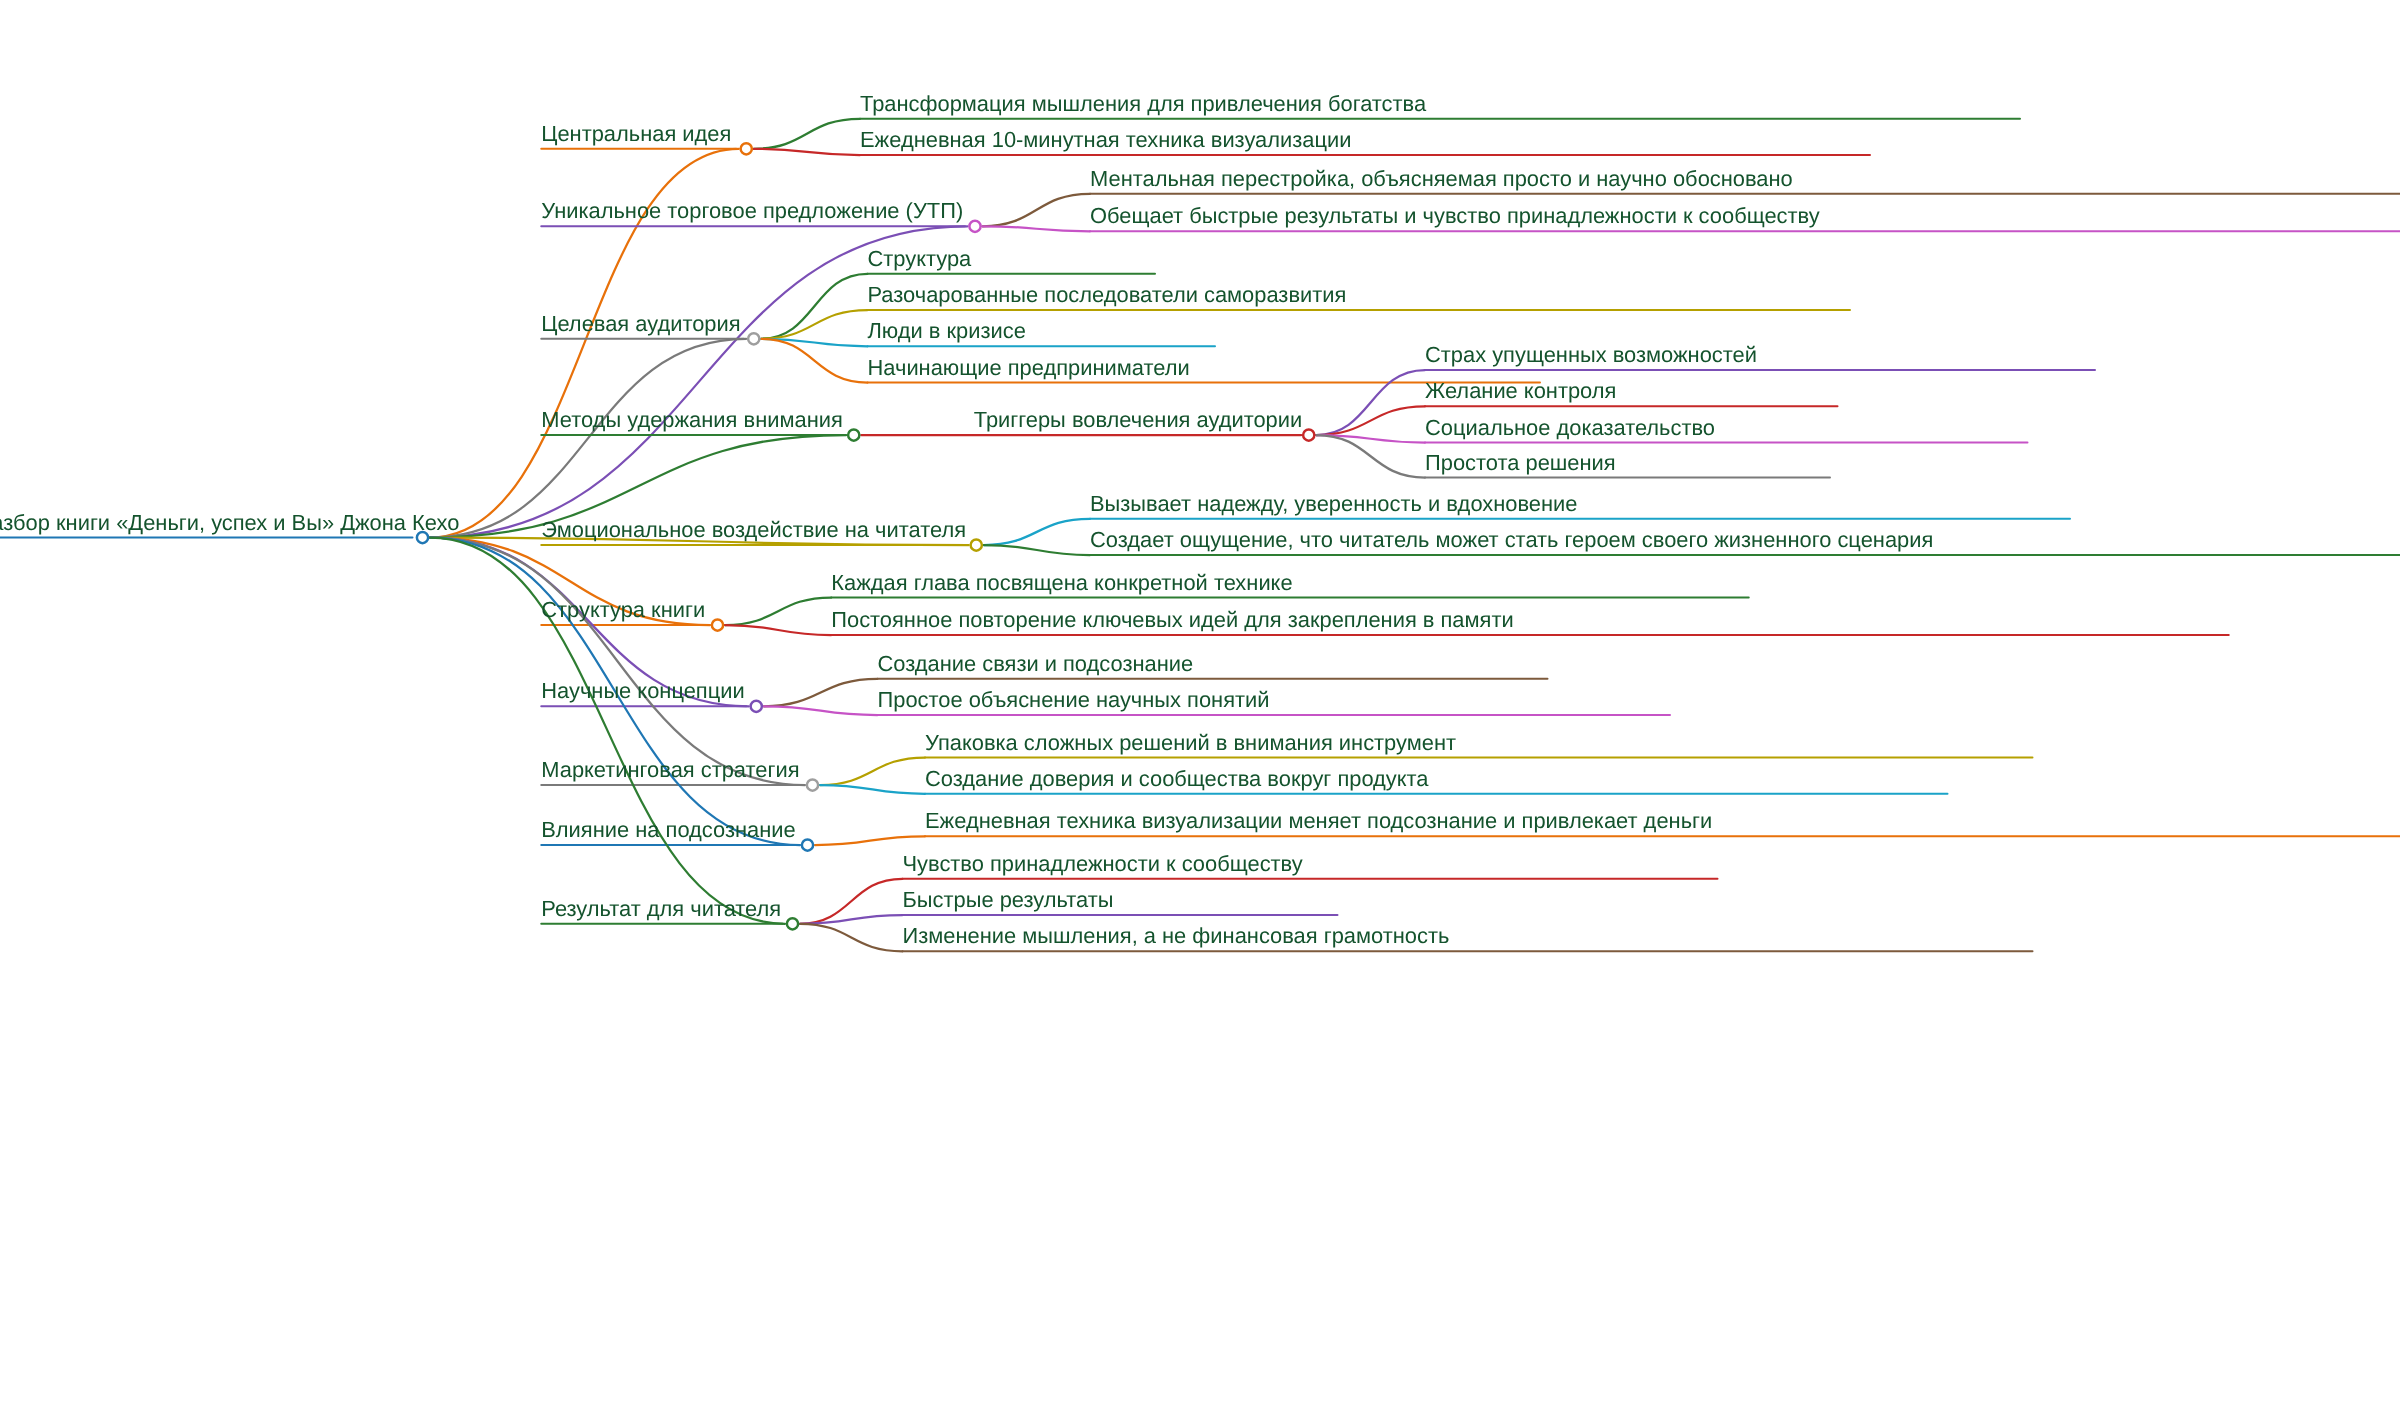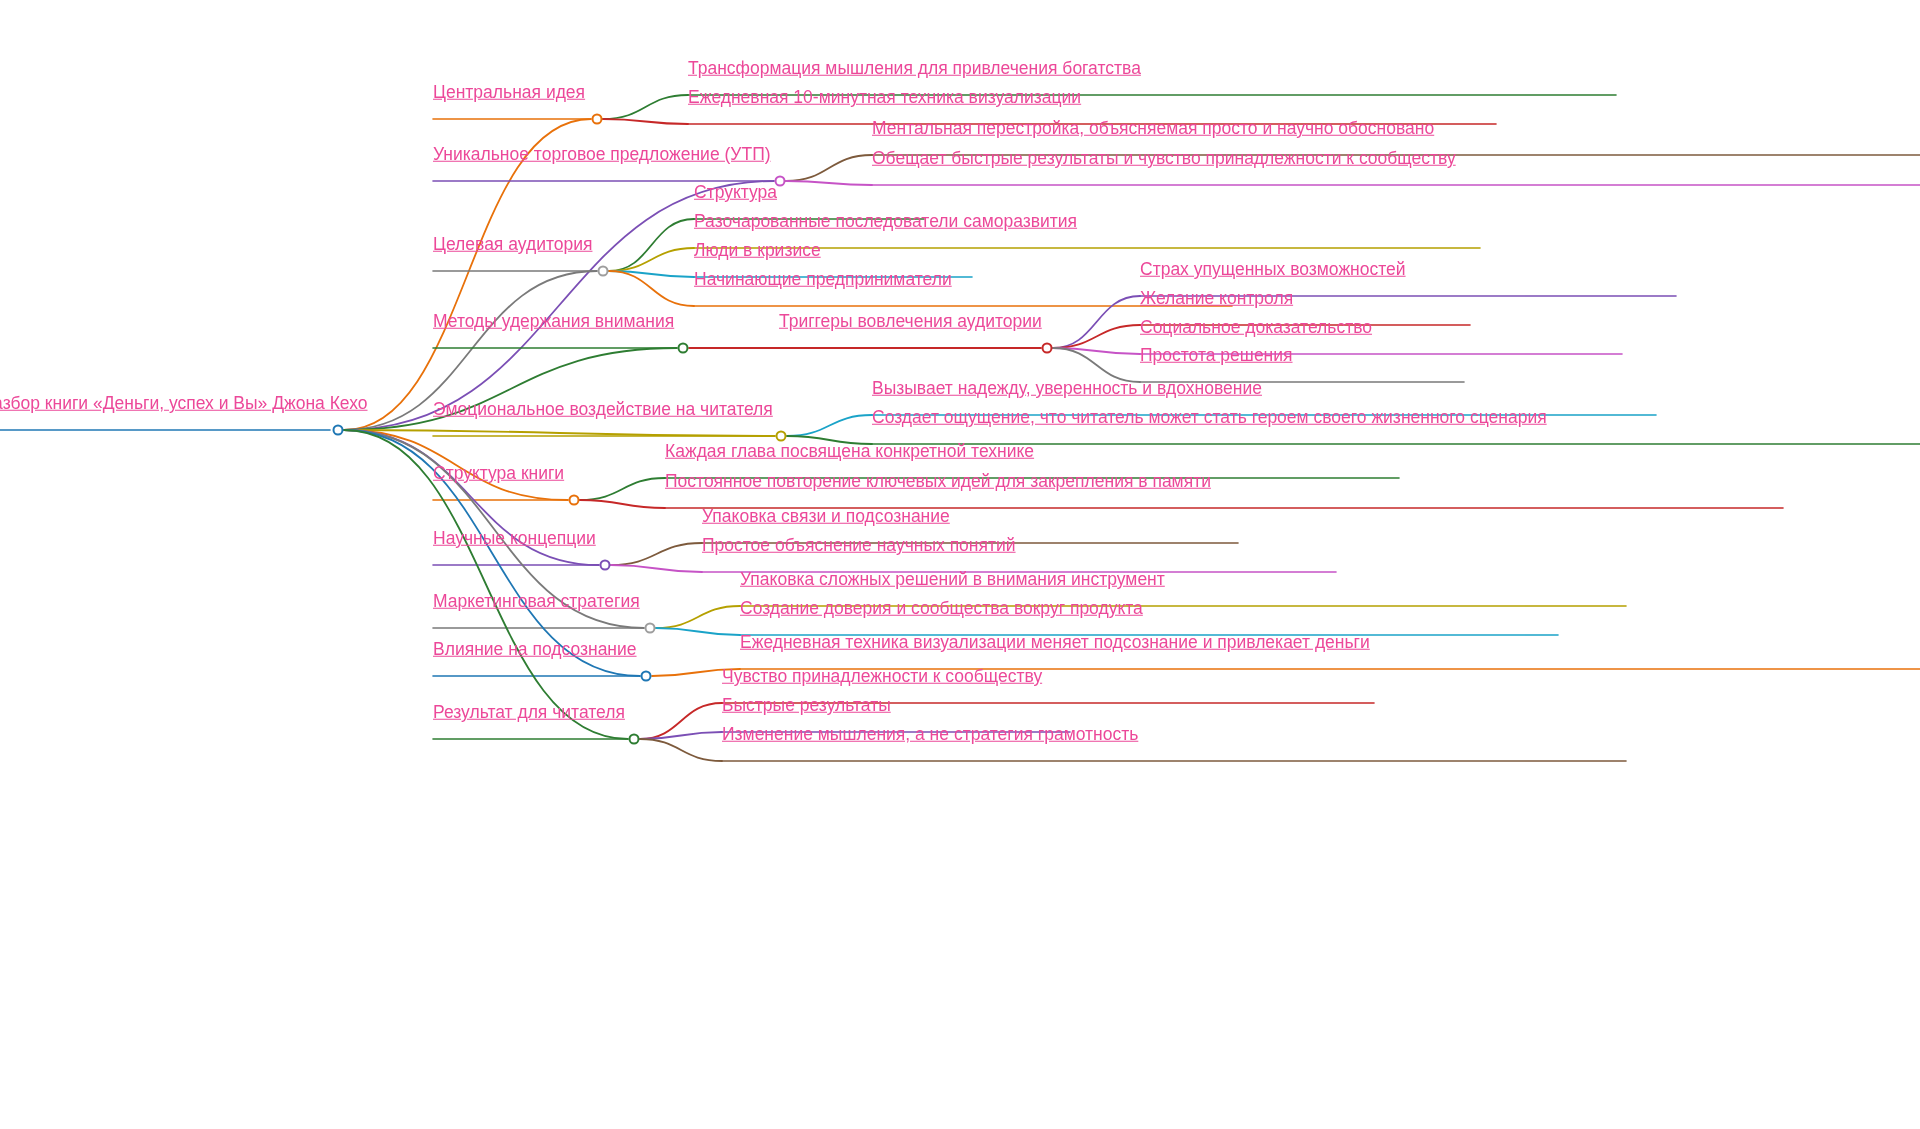--- a/index.html
+++ b/index.html
@@ -20,25 +20,24 @@
   #links {
     position: absolute;
     left: 0; top: 0;
     width: 1920px;
     height: 1129px;
   }
   .node {
     position: absolute;
     white-space: nowrap;
     font-size: 17.5px;
-    color: #ec4899;
+    color: #14532d;
     line-height: 1.1;
-    padding-bottom: 17px;
+    padding-bottom: 2px;
     transform: translateY(-100%);
-    text-decoration: underline;
   }
   .node.root {
     font-size: 17.5px;
   }
   .dot {
     position: absolute;
     width: 11px;
     height: 11px;
     border-radius: 50%;
     background: #ffffff;
@@ -152,28 +151,28 @@
       <div class="node" style="left: 433px; top: 436px;">Эмоциональное воздействие на читателя</div>
       <div class="dot" style="left: 781px; top: 436px; border-color: rgb(181, 160, 0);"></div>
       <div class="node" style="left: 872px; top: 415px;">Вызывает надежду, уверенность и вдохновение</div>
       <div class="node" style="left: 872px; top: 444px;">Создает ощущение, что читатель может стать героем своего жизненного сценария</div>
       <div class="node" style="left: 433px; top: 500px;">Структура книги</div>
       <div class="dot" style="left: 574px; top: 500px; border-color: rgb(232, 113, 10);"></div>
       <div class="node" style="left: 665px; top: 478px;">Каждая глава посвящена конкретной технике</div>
       <div class="node" style="left: 665px; top: 508px;">Постоянное повторение ключевых идей для закрепления в памяти</div>
       <div class="node" style="left: 433px; top: 565px;">Научные концепции</div>
       <div class="dot" style="left: 605px; top: 565px; border-color: rgb(123, 79, 181);"></div>
-      <div class="node" style="left: 702px; top: 543px;">Упаковка связи и подсознание</div>
+      <div class="node" style="left: 702px; top: 543px;">Создание связи и подсознание</div>
       <div class="node" style="left: 702px; top: 572px;">Простое объяснение научных понятий</div>
       <div class="node" style="left: 433px; top: 628px;">Маркетинговая стратегия</div>
       <div class="dot" style="left: 650px; top: 628px; border-color: rgb(158, 158, 158);"></div>
       <div class="node" style="left: 740px; top: 606px;">Упаковка сложных решений в внимания инструмент</div>
       <div class="node" style="left: 740px; top: 635px;">Создание доверия и сообщества вокруг продукта</div>
       <div class="node" style="left: 433px; top: 676px;">Влияние на подсознание</div>
       <div class="dot" style="left: 646px; top: 676px; border-color: rgb(31, 119, 180);"></div>
       <div class="node" style="left: 740px; top: 669px;">Ежедневная техника визуализации меняет подсознание и привлекает деньги</div>
       <div class="node" style="left: 433px; top: 739px;">Результат для читателя</div>
       <div class="dot" style="left: 634px; top: 739px; border-color: rgb(46, 125, 50);"></div>
       <div class="node" style="left: 722px; top: 703px;">Чувство принадлежности к сообществу</div>
       <div class="node" style="left: 722px; top: 732px;">Быстрые результаты</div>
-      <div class="node" style="left: 722px; top: 761px;">Изменение мышления, а не стратегия грамотность</div>
+      <div class="node" style="left: 722px; top: 761px;">Изменение мышления, а не финансовая грамотность</div>
     </div>
 </div>
 
 </body></html>

